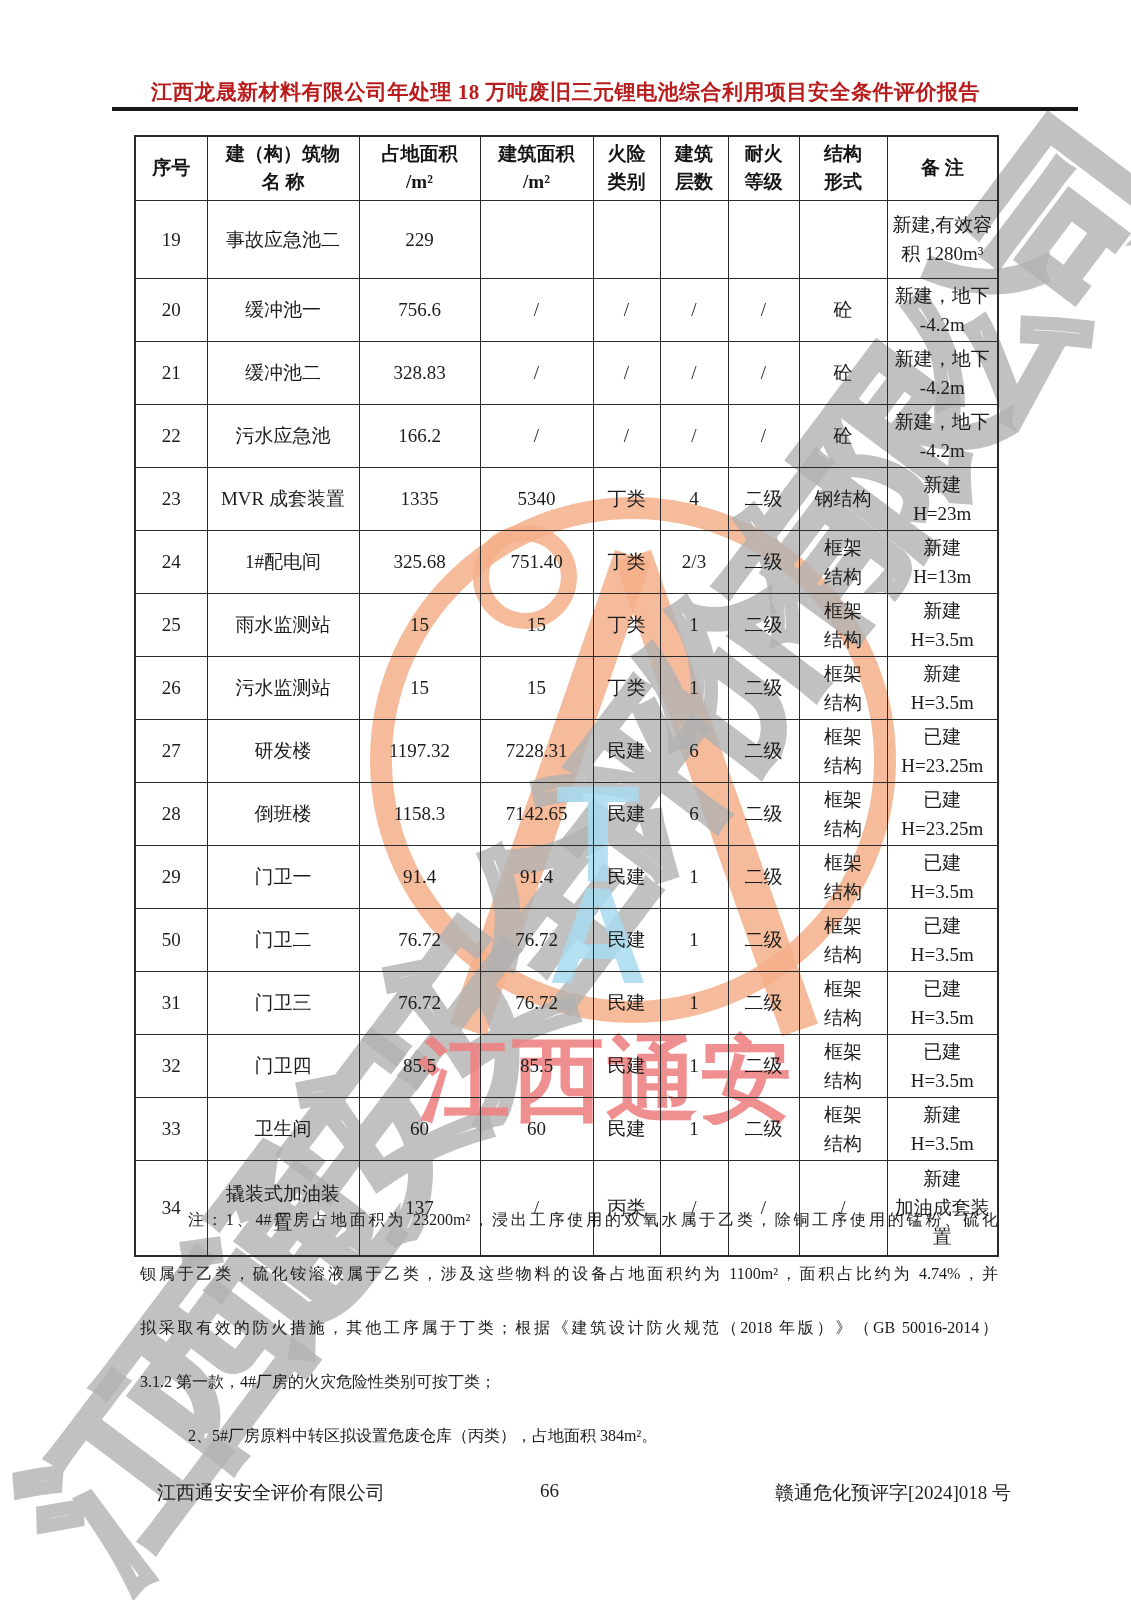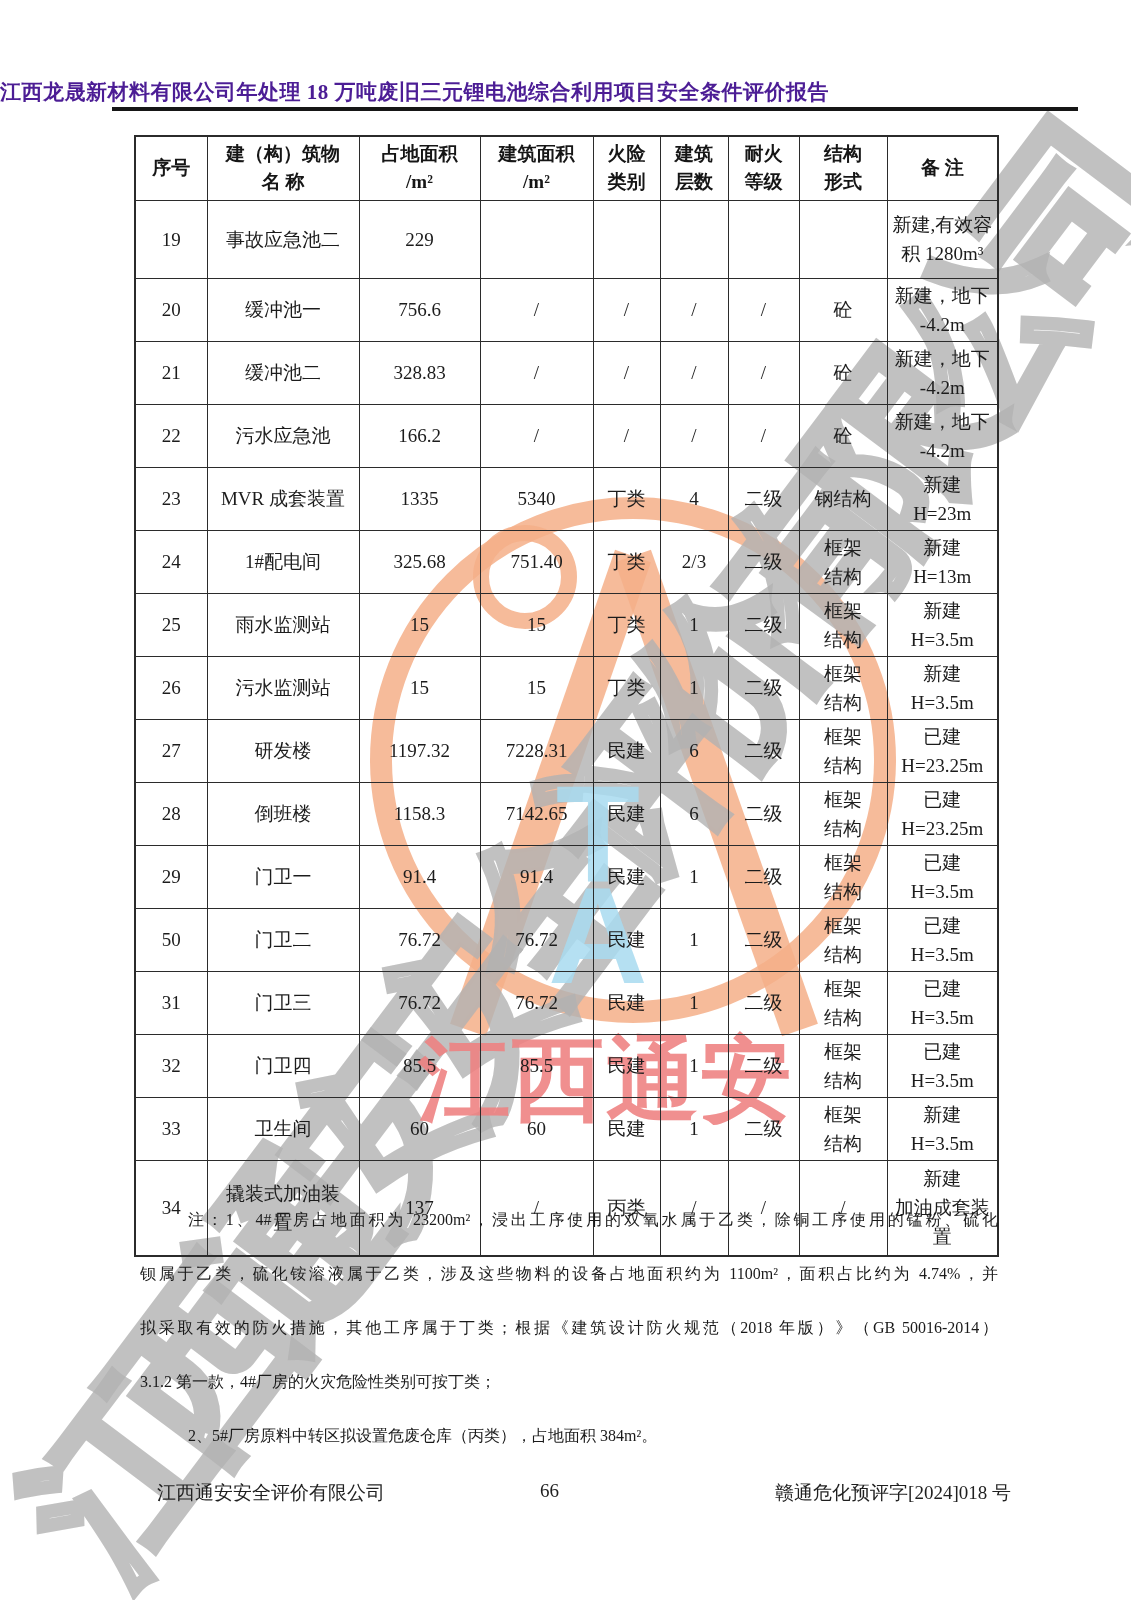--- a/index.html
+++ b/index.html
@@ -38,22 +38,22 @@
     position:absolute;left:418px;top:1018px;
     font-family:Liberation Mono, monospace;
     font-weight:700;font-size:92px;letter-spacing:2px;
     color:rgba(238,128,128,0.88);
     white-space:nowrap;
   }
   
   .content{position:absolute;inset:0;z-index:2;}
   .doc-title{
     position:absolute;left:0;top:78px;width:100%;
-    font-size:21px;font-weight:700;letter-spacing:0.5px;
-    color:#4c1d95;
+    text-align:center;font-size:21px;font-weight:700;letter-spacing:0.5px;
+    color:#b91c1c;
   }
   .title-rule{
     position:absolute;left:112px;top:107px;width:966px;height:4px;
     background:#161616;
   }
   table.bt{
     position:absolute;left:134px;top:135px;
     width:863px;table-layout:fixed;border-collapse:collapse;
   }
   table.bt,

